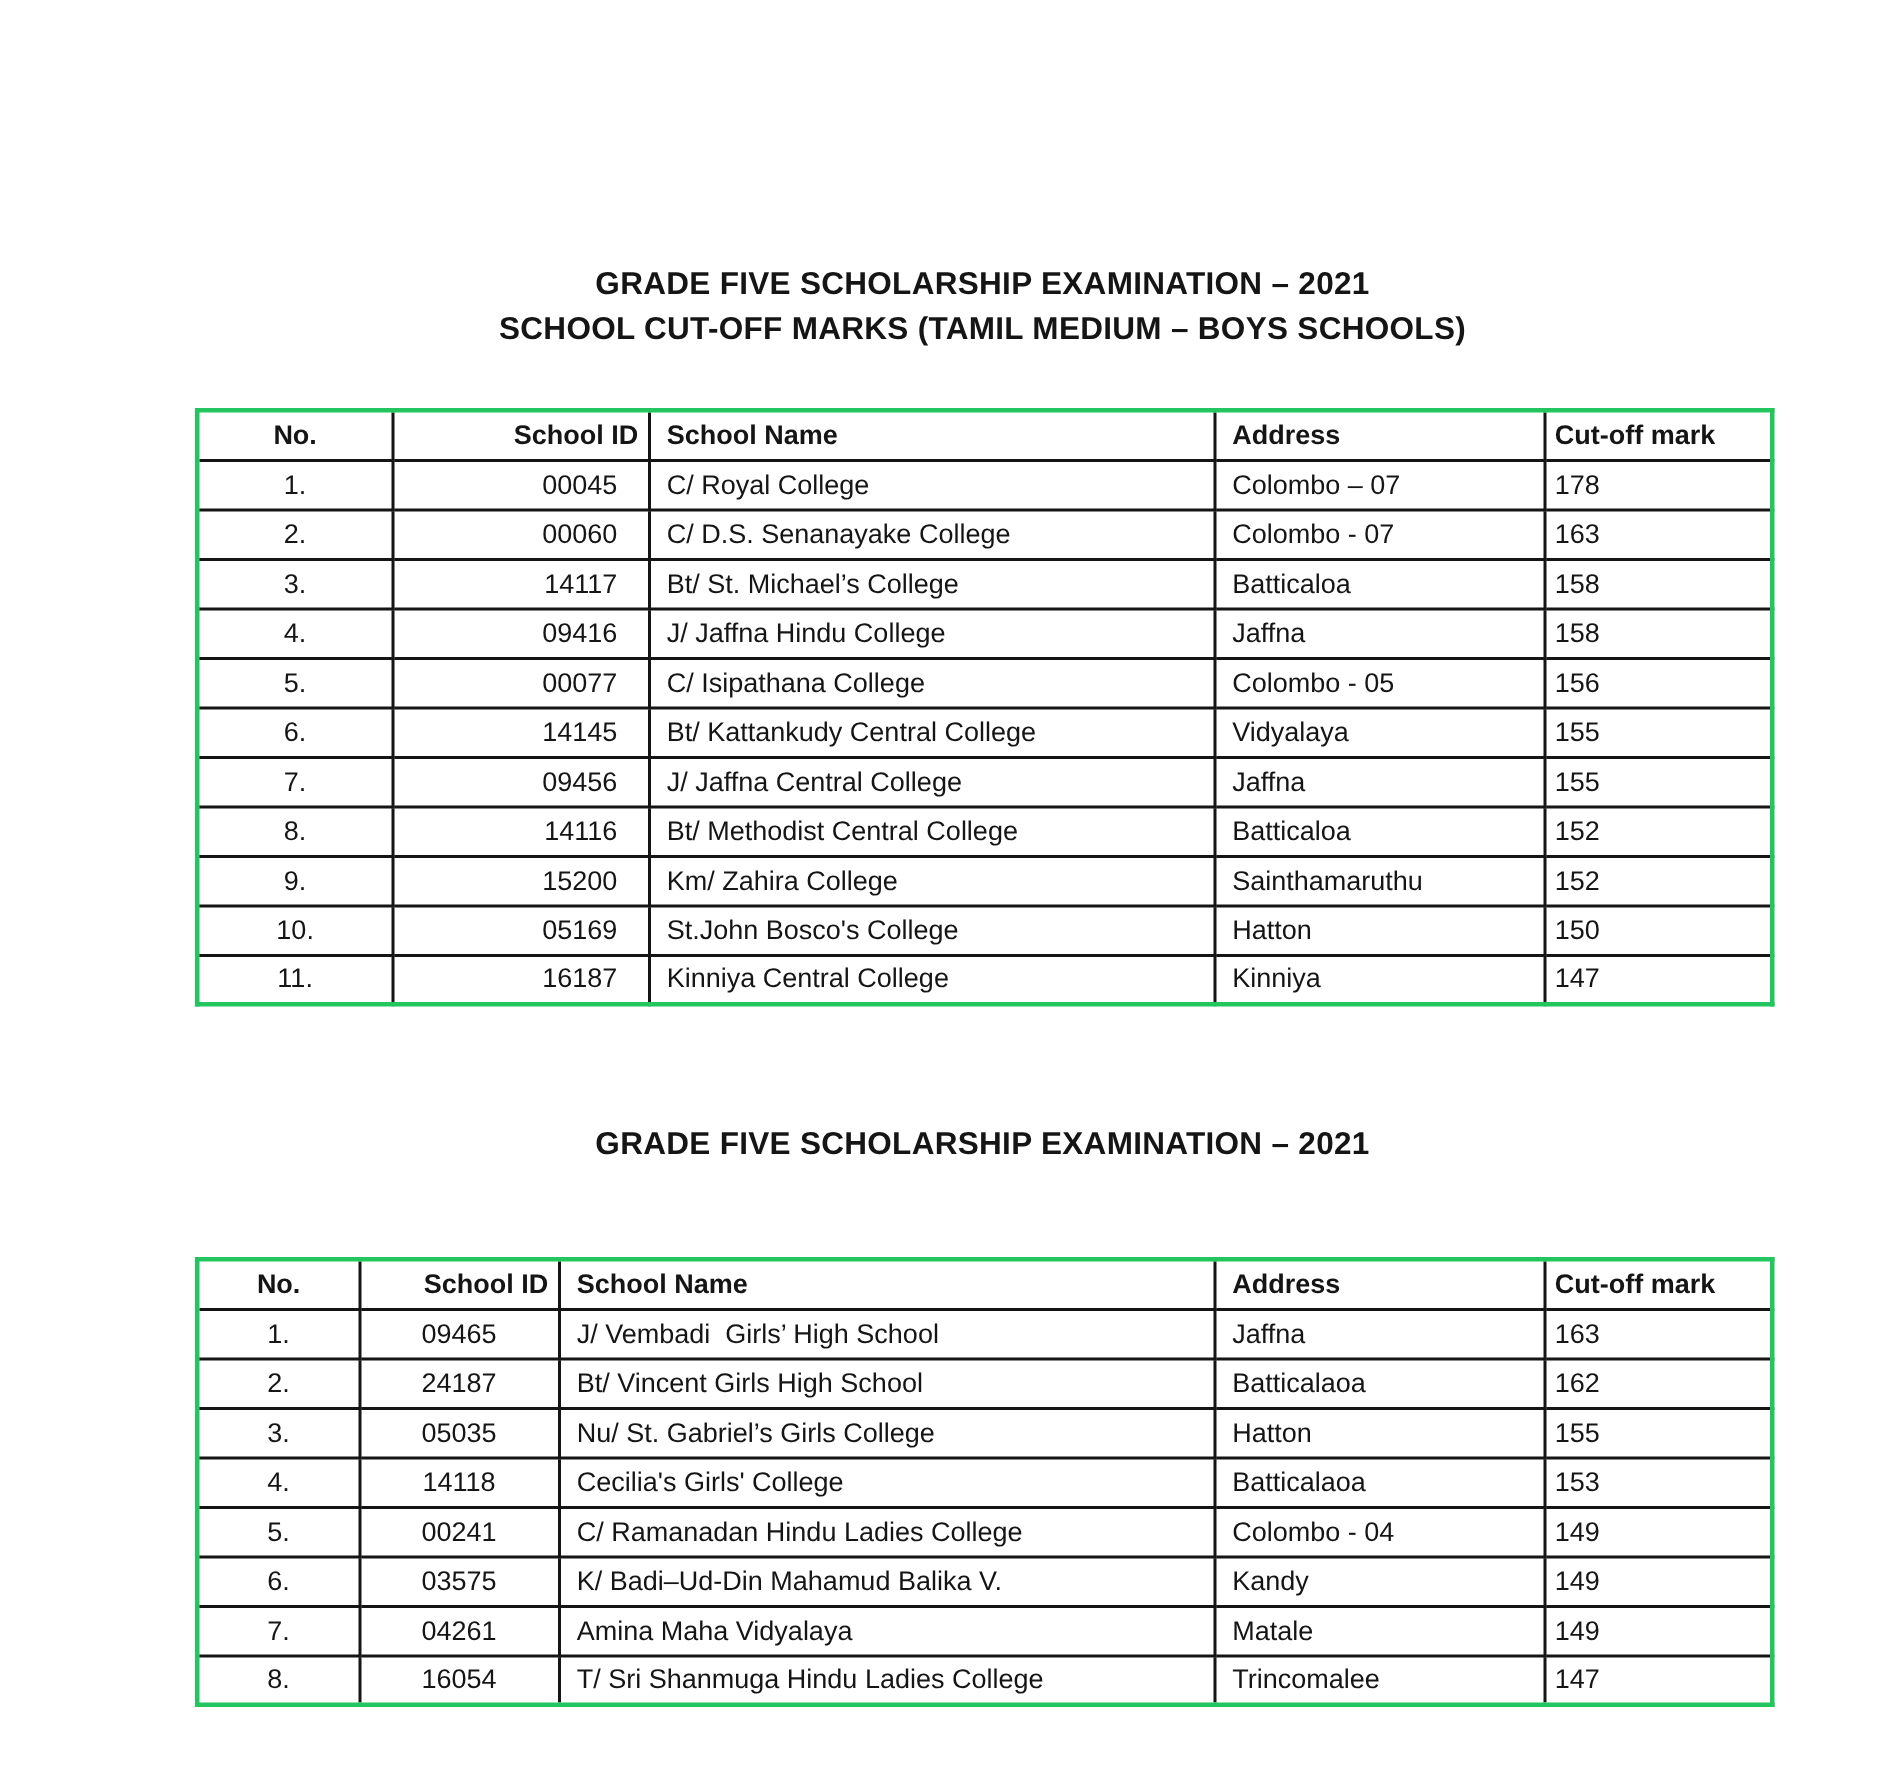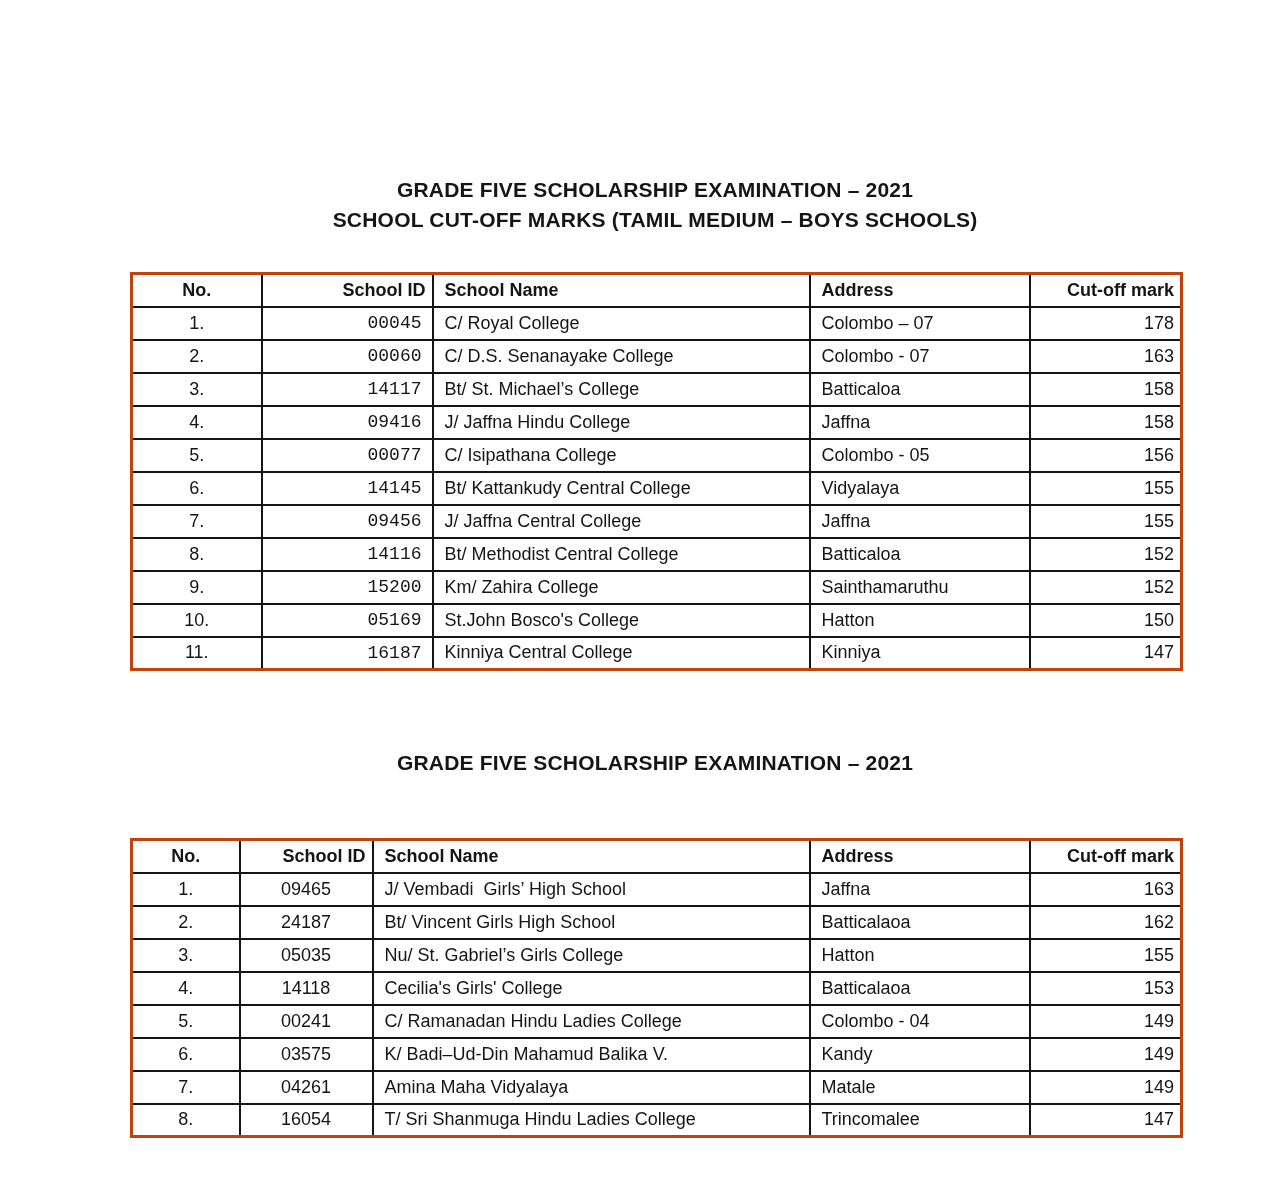--- a/index.html
+++ b/index.html
@@ -30,21 +30,21 @@
     font-size: 21px;
     line-height: 30px;
     letter-spacing: 0.2px;
   }
   .title-1 { margin-top: 148px; }
   .title-2 { margin-top: 77px; }
   table.cutoff {
     border-collapse: collapse;
     table-layout: fixed;
     width: 1050px;
-    border: 3px solid #c2410c;
+    border: 3px solid #22c55e;
   }
   .t1 { margin-top: 37px; }
   .t2 { margin-top: 60px; }
   .cutoff th, .cutoff td {
     border: 2px solid #151515;
     height: 33px;
     box-sizing: border-box;
     padding: 0 6px;
     font-size: 18px;
     white-space: pre;
@@ -60,25 +60,25 @@
   .t1 th:nth-child(5) { width: 152px; }
   
   .t2 th:nth-child(1) { width: 108px; }
   .t2 th:nth-child(2) { width: 133px; }
   .t2 th:nth-child(3) { width: 437px; }
   .t2 th:nth-child(4) { width: 220px; }
   .t2 th:nth-child(5) { width: 152px; }
   
   .cutoff th:nth-child(1), .cutoff td:nth-child(1) { text-align: center; }
   .cutoff th:nth-child(2) { text-align: right; }
-  .t1 td:nth-child(2) { text-align: right; padding-right: 10px; font-family: Liberation Mono, monospace; }
+  .t1 td:nth-child(2) { text-align: right; padding-right: 20px; }
   .t2 td:nth-child(2) { text-align: center; }
   .cutoff th:nth-child(3), .cutoff td:nth-child(3),
   .cutoff th:nth-child(4), .cutoff td:nth-child(4) { text-align: left; padding-left: 11px; }
-  .cutoff th:nth-child(5), .cutoff td:nth-child(5) { text-align: right; }
+  .cutoff th:nth-child(5), .cutoff td:nth-child(5) { text-align: left; }
 </style>
 </head>
 <body>
 
 <div class="page">
   <div class="content">
 
     <section>
       <div class="section-title title-1">
         <div>GRADE FIVE SCHOLARSHIP EXAMINATION – 2021</div>

